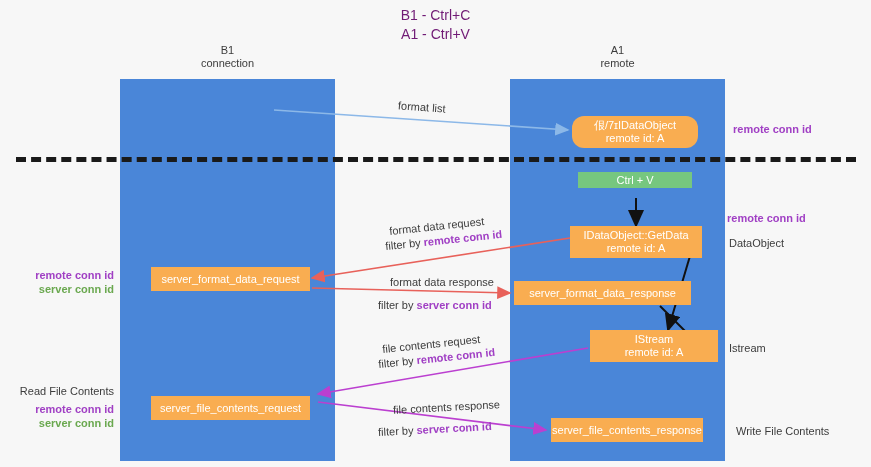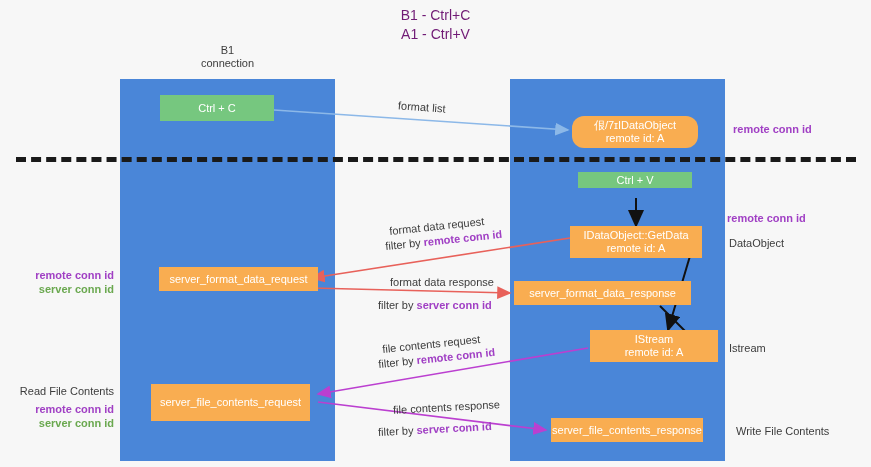--- a/index.html
+++ b/index.html
@@ -53,20 +53,24 @@
     <div>A1 - Ctrl+V</div>
   </div>
 
   <div class="lane" style="left:120px;top:79px;width:215px;height:382px;"></div>
   <div class="lane" style="left:510px;top:79px;width:215px;height:382px;"></div>
 
   <div class="lane-head" style="left:120px;top:44px;width:215px;">
     <div>B1</div>
     <div>connection</div>
   </div>
+  <div class="lane-head" style="left:510px;top:44px;width:215px;">
+    <div>A1</div>
+    <div>remote</div>
+  </div>
 
   <svg class="layer" viewBox="0 0 871 467">
     <defs>
       <marker id="ah-blue" markerWidth="9" markerHeight="8" refX="8" refY="4" orient="auto">
         <path d="M0,0 L9,4 L0,8 z" fill="#8cb8e8"></path>
       </marker>
       <marker id="ah-red" markerWidth="9" markerHeight="8" refX="8" refY="4" orient="auto">
         <path d="M0,0 L9,4 L0,8 z" fill="#e8615a"></path>
       </marker>
       <marker id="ah-mag" markerWidth="9" markerHeight="8" refX="8" refY="4" orient="auto">
@@ -87,44 +91,43 @@
 
     <path d="M690,256 L668,330" stroke="#111111" stroke-width="2" fill="none" marker-end="url(#ah-blk)"></path>
 
     <path d="M660,306 L706,352" stroke="#111111" stroke-width="2" fill="none"></path>
 
     <path d="M588,348 L318,394" stroke="#bb3fd0" stroke-width="1.6" fill="none" marker-end="url(#ah-mag)"></path>
 
     <path d="M318,402 L546,430" stroke="#bb3fd0" stroke-width="1.6" fill="none" marker-end="url(#ah-mag)"></path>
   </svg>
 
-  <div class="node green" style="left:160px;top:95px;width:114px;height:26px;">Ctrl + C</div>
 
   <div class="node orange" style="left:572px;top:116px;width:126px;height:32px;flex-direction:column;border-radius:12px;">
     <span>佷/7ɪIDataObject</span>
     <span>remote id: A</span>
   </div>
 
   <div class="node green" style="left:578px;top:172px;width:114px;height:16px;">Ctrl + V</div>
 
   <div class="node orange" style="left:570px;top:226px;width:132px;height:32px;flex-direction:column;">
     <span>IDataObject::GetData</span>
     <span>remote id: A</span>
   </div>
 
-  <div class="node orange" style="left:159px;top:267px;width:159px;height:24px;">server_format_data_request</div>
+  <div class="node orange" style="left:151px;top:267px;width:159px;height:24px;">server_format_data_request</div>
 
   <div class="node orange" style="left:514px;top:281px;width:177px;height:24px;">server_format_data_response</div>
 
   <div class="node orange" style="left:590px;top:330px;width:128px;height:32px;flex-direction:column;">
     <span>IStream</span>
     <span>remote id: A</span>
   </div>
 
-  <div class="node orange" style="left:151px;top:384px;width:159px;height:37px;">server_file_contents_request</div>
+  <div class="node orange" style="left:151px;top:396px;width:159px;height:24px;">server_file_contents_request</div>
 
   <div class="node orange" style="left:551px;top:418px;width:152px;height:24px;">server_file_contents_response</div>
 
   <div class="mid" style="left:398px;top:100px;transform:rotate(4deg);">format list</div>
 
   <div class="mid" style="left:389px;top:219px;transform:rotate(-6deg);">format data request</div>
   <div class="mid" style="left:385px;top:233px;transform:rotate(-6deg);">
     <span class="plain">filter by </span><span class="purple">remote conn id</span>
   </div>
 

